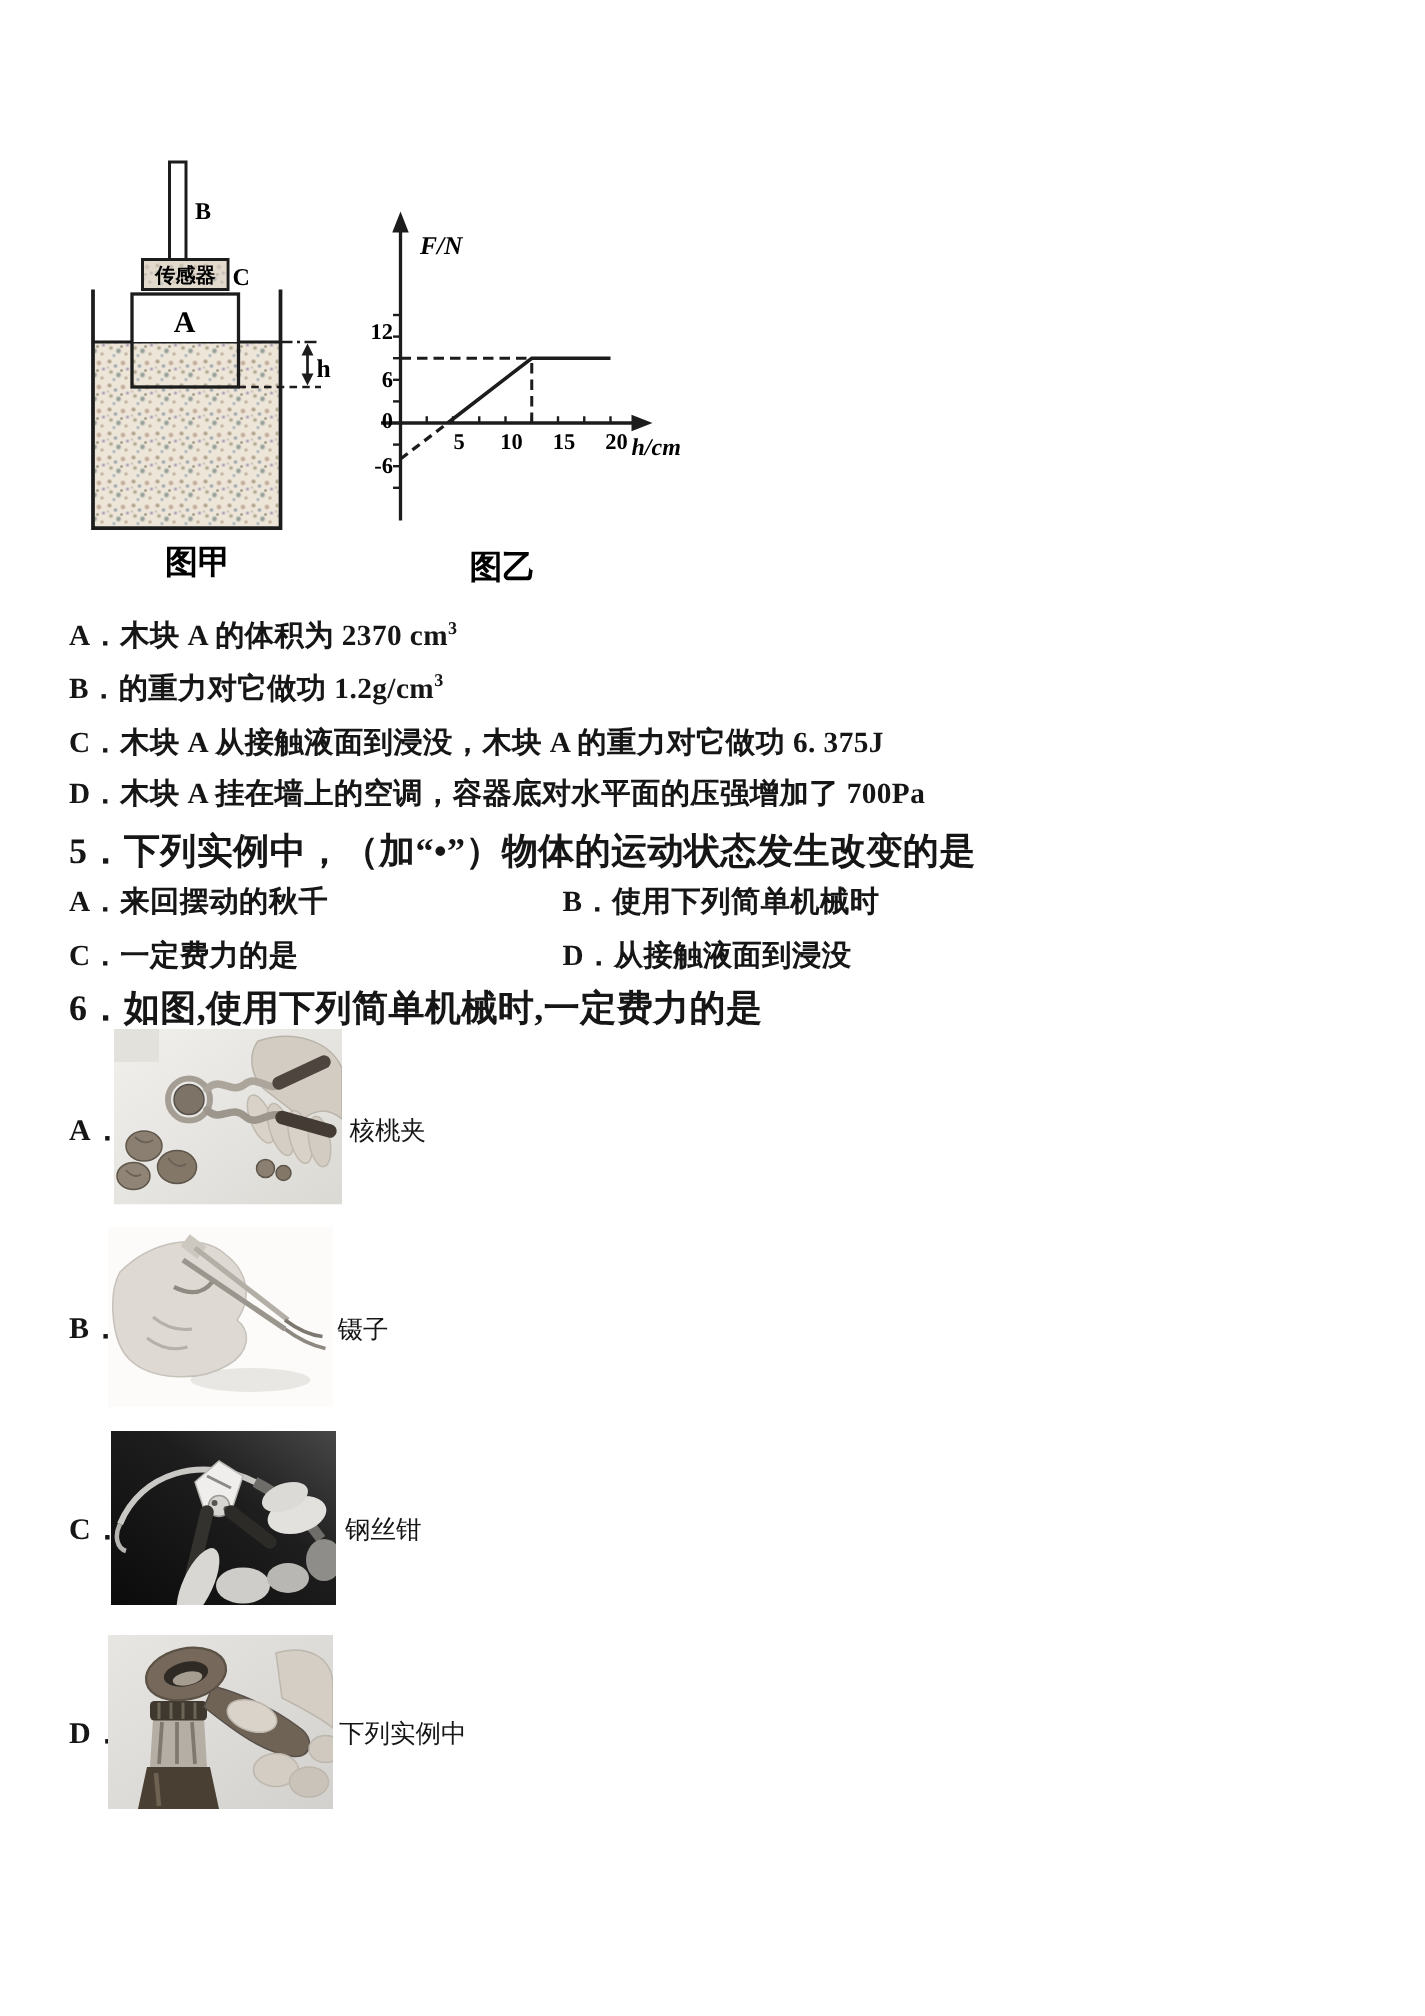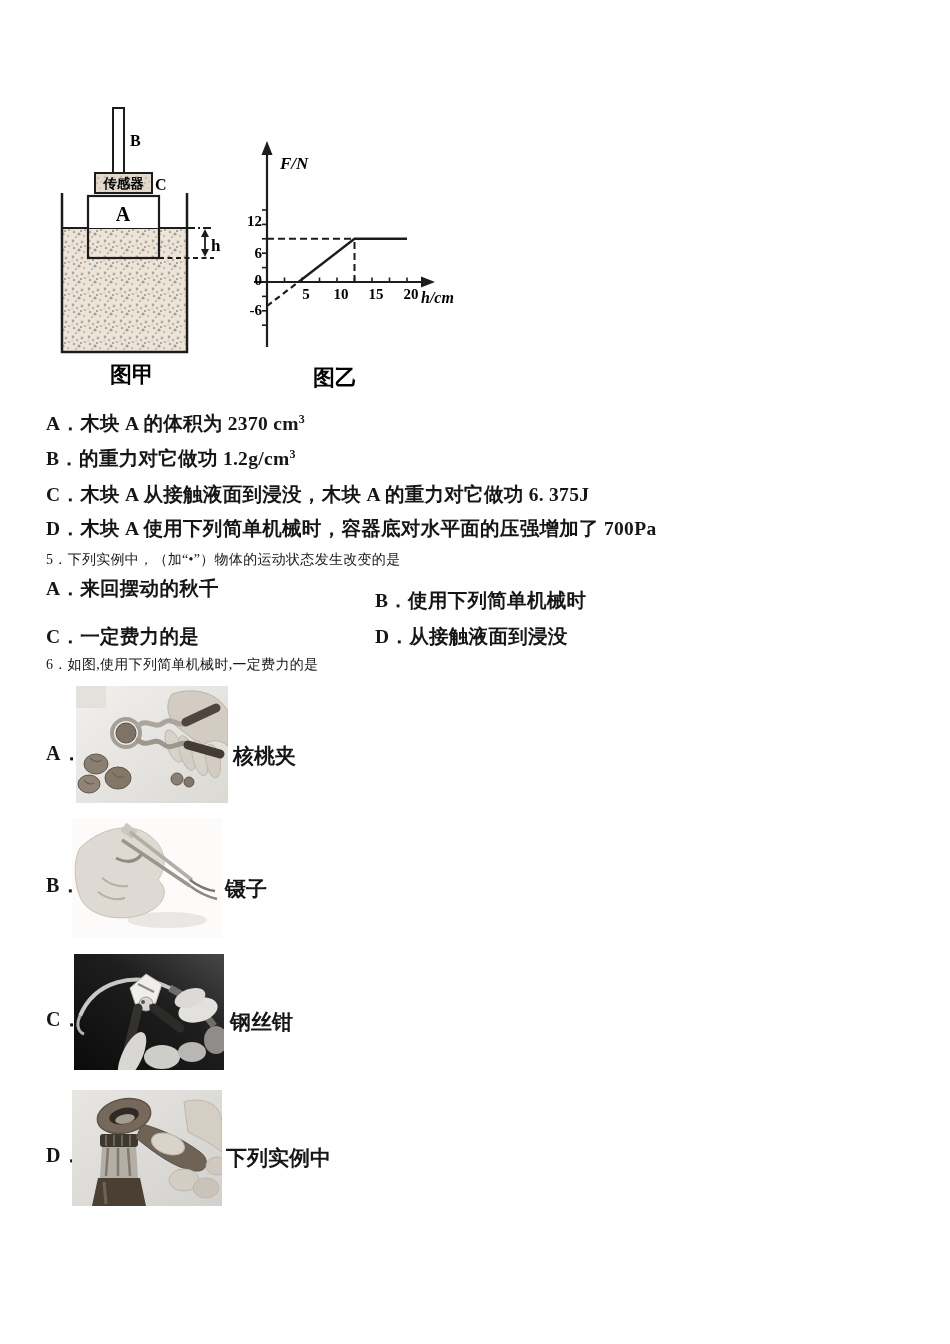--- a/index.html
+++ b/index.html
@@ -5,23 +5,23 @@
   *{box-sizing:border-box}
   html,body{margin:0;padding:0}
   body{
     width:950px;height:1344px;position:relative;overflow:hidden;
     background:#ffffff;color:#161616;
     font-family:"Liberation Serif","DejaVu Serif",serif;
   }
   .abs{position:absolute;white-space:nowrap}
   .opt{font-size:19.5px;font-weight:700;letter-spacing:.3px}
   .opt sup{font-size:12px;font-weight:700;vertical-align:super}
-  .stem{font-size:14px;font-weight:400;letter-spacing:.3px}
+  .stem{font-size:24px;font-weight:700;letter-spacing:.3px}
   .toollbl{font-size:20px;font-weight:700;letter-spacing:1px}
-  .toolcap{font-size:21px;font-weight:700}
+  .toolcap{font-size:17px;font-weight:400}
   svg{display:block}
   svg text{font-family:"Liberation Serif","DejaVu Serif",serif}
   .sv-bold{font-weight:700}
   .sv-italic{font-style:italic;font-weight:700}
   .ink{stroke:#1c1c1c}
 </style>
 </head>
 <body>
 
 <svg class="abs" style="left:55px;top:95px" width="220" height="300" viewBox="0 0 220 300">
@@ -124,25 +124,25 @@
 <div class="abs opt" style="left:46px;top:410px">
   <span>A．</span><span>木块 A 的体积为 2370 cm</span><sup>3</sup>
 </div>
 <div class="abs opt" style="left:46px;top:445px">
   <span>B．</span><span>的重力对它做功 1.2g/cm</span><sup>3</sup>
 </div>
 <div class="abs opt" style="left:46px;top:481px">
   <span>C．</span><span>木块 A 从接触液面到浸没，木块 A 的重力对它做功 6. 375J</span>
 </div>
 <div class="abs opt" style="left:46px;top:515px">
-  <span>D．</span><span>木块 A 使用下列简单机械时，容器底对水平面的压强增加了 700Pa</span>
+  <span>D．</span><span>木块 A 挂在墙上的空调，容器底对水平面的压强增加了 700Pa</span>
 </div>
 
 <div class="abs stem" style="left:46px;top:551px">5．下列实例中，（加“•”）物体的运动状态发生改变的是</div>
-<div class="abs opt" style="left:46px;top:575px">
+<div class="abs opt" style="left:46px;top:587px">
   <span>A．</span><span>来回摆动的秋千</span>
 </div>
 <div class="abs opt" style="left:375px;top:587px">
   <span>B．</span><span>使用下列简单机械时</span>
 </div>
 <div class="abs opt" style="left:46px;top:623px">
   <span>C．</span><span>一定费力的是</span>
 </div>
 <div class="abs opt" style="left:375px;top:623px">
   <span>D．</span><span>从接触液面到浸没</span>

